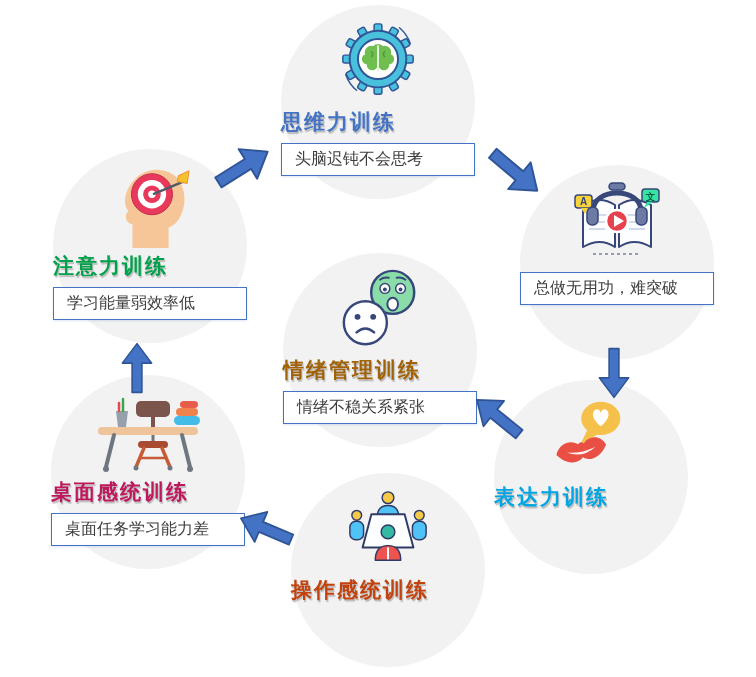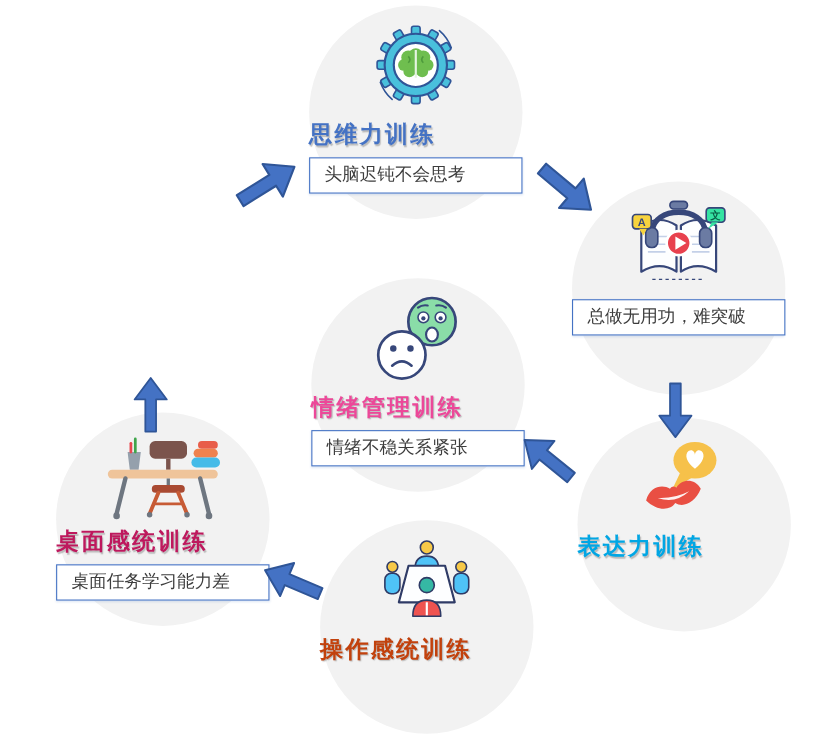--- a/index.html
+++ b/index.html
@@ -93,21 +93,21 @@
           <polygon points="78,23 75,29 84,23" fill="#35E3A2"></polygon>
           <text x="81.5" y="20.5" text-anchor="middle" font-size="9.5" font-weight="bold" fill="#0A5C46">文</text>
         </svg>
       </div>
       <div class="sub-box">
         <span>总做无用功，难突破</span>
       </div>
     </div>
   </div>
 
-  <div class="node" style="left:525px;top:380px;">
+  <div class="node" style="left:494px;top:380px;">
     <div class="circle-bg"></div>
     <div class="node-content">
       <div class="icon">
         <svg width="86" height="86" viewBox="0 0 88 88">
           <ellipse cx="54" cy="26" rx="20" ry="17" fill="#F6C14A"></ellipse>
           <polygon points="40,38 33,53 53,41" fill="#F6C14A"></polygon>
           <path d="M54,34 C46,28 44,21 48,17.5 C51.5,15 54,18.5 54,21 C54,18.5 56.5,15 60,17.5 C64,21 62,28 54,34 Z" fill="#FFFFFF"></path>
           <g transform="translate(34,58) rotate(-12)">
             <path d="M-26,0 C-20,-12 -8,-12 -2,-6 C0,-8 2,-8 4,-6 C10,-12 22,-12 26,0 C18,12 6,14 0,8 C-6,14 -18,12 -26,0 Z" fill="#E94F43"></path>
             <path d="M-15,0 Q0,9 15,0 Q0,4 -15,0 Z" fill="#FFFFFF" opacity="0.92"></path>
@@ -164,40 +164,60 @@
             <circle cx="78" cy="79" r="2.5" fill="#6E7680"></circle>
         </svg>
       </div>
       <div class="node-title" style="color: #be185d;">桌面感统训练</div>
       <div class="sub-box">
         <span>桌面任务学习能力差</span>
       </div>
     </div>
   </div>
 
+  <div class="node" style="left:53px;top:149px;">
+    <div class="circle-bg"></div>
+    <div class="node-content">
+      <div class="icon">
+        <svg width="86" height="86" viewBox="0 0 88 88">
+          <path d="M26,88 V64 C19,62 17,55 22,50 C15,42 19,26 30,16 C43,4 64,6 73,18 C80,28 81,41 77,51 C74,60 69,65 63,67 V88 Z" fill="#F6C699"></path>
+          <circle cx="46" cy="33" r="21" fill="#E8395C" stroke="#C22B49" stroke-width="1"></circle>
+          <circle cx="46" cy="33" r="14.5" fill="#FFFFFF"></circle>
+          <circle cx="46" cy="33" r="9" fill="#E8395C"></circle>
+          <circle cx="46" cy="33" r="3.8" fill="#FFFFFF"></circle>
+          <path d="M48,32.5 L78,20" stroke="#4E5A66" stroke-width="2.5" stroke-linecap="round"></path>
+          <polygon points="73,14 84,9 82,22 72,20" fill="#F7C12E" stroke="#E8902F" stroke-width="1"></polygon>
+        </svg>
+      </div>
+      <div class="node-title" style="color: rgb(0, 161, 75);">注意力训练</div>
+      <div class="sub-box">
+        <span>学习能量弱效率低</span>
+      </div>
+    </div>
+  </div>
 
   <div class="node" style="left:283px;top:253px;">
     <div class="circle-bg"></div>
     <div class="node-content">
       <div class="icon">
         <svg width="86" height="84" viewBox="0 0 88 84">
           <circle cx="57" cy="25" r="22" fill="#8ADDA8" stroke="#37477A" stroke-width="2.5"></circle>
           <path d="M44,12 q4,-3 9,-2 M61,10 q5,-1 9,2" stroke="#37477A" stroke-width="2" stroke-linecap="round" fill="none"></path>
           <circle cx="49" cy="21" r="5" fill="#FFFFFF" stroke="#37477A" stroke-width="1.5"></circle>
           <circle cx="65" cy="21" r="5" fill="#FFFFFF" stroke="#37477A" stroke-width="1.5"></circle>
           <circle cx="49" cy="22" r="2" fill="#37477A"></circle>
             <circle cx="65" cy="22" r="2" fill="#37477A"></circle>
           <ellipse cx="57" cy="37" rx="5.5" ry="6.5" fill="#FFFFFF" stroke="#37477A" stroke-width="2"></ellipse>
           <circle cx="29" cy="56" r="22" fill="#FFFFFF" stroke="#37477A" stroke-width="2.5"></circle>
           <circle cx="21" cy="50" r="3" fill="#37477A"></circle>
             <circle cx="37" cy="50" r="3" fill="#37477A"></circle>
           <path d="M20,66 Q29,58 38,66" stroke="#37477A" stroke-width="2.5" fill="none" stroke-linecap="round"></path>
         </svg>
       </div>
-      <div class="node-title" style="color: #ec4899;">情绪管理训练</div>
+      <div class="node-title" style="color: #a16207;">情绪管理训练</div>
       <div class="sub-box">
         <span>情绪不稳关系紧张</span>
       </div>
     </div>
   </div>
 
   <div class="arrow" style="left:212px;top:145px;transform:rotate(-32deg);">
     <svg width="62" height="44" viewBox="0 0 64 44">
         <polygon points="2,16 38,16 38,4 62,22 38,40 38,28 2,28"></polygon>
       </svg>

